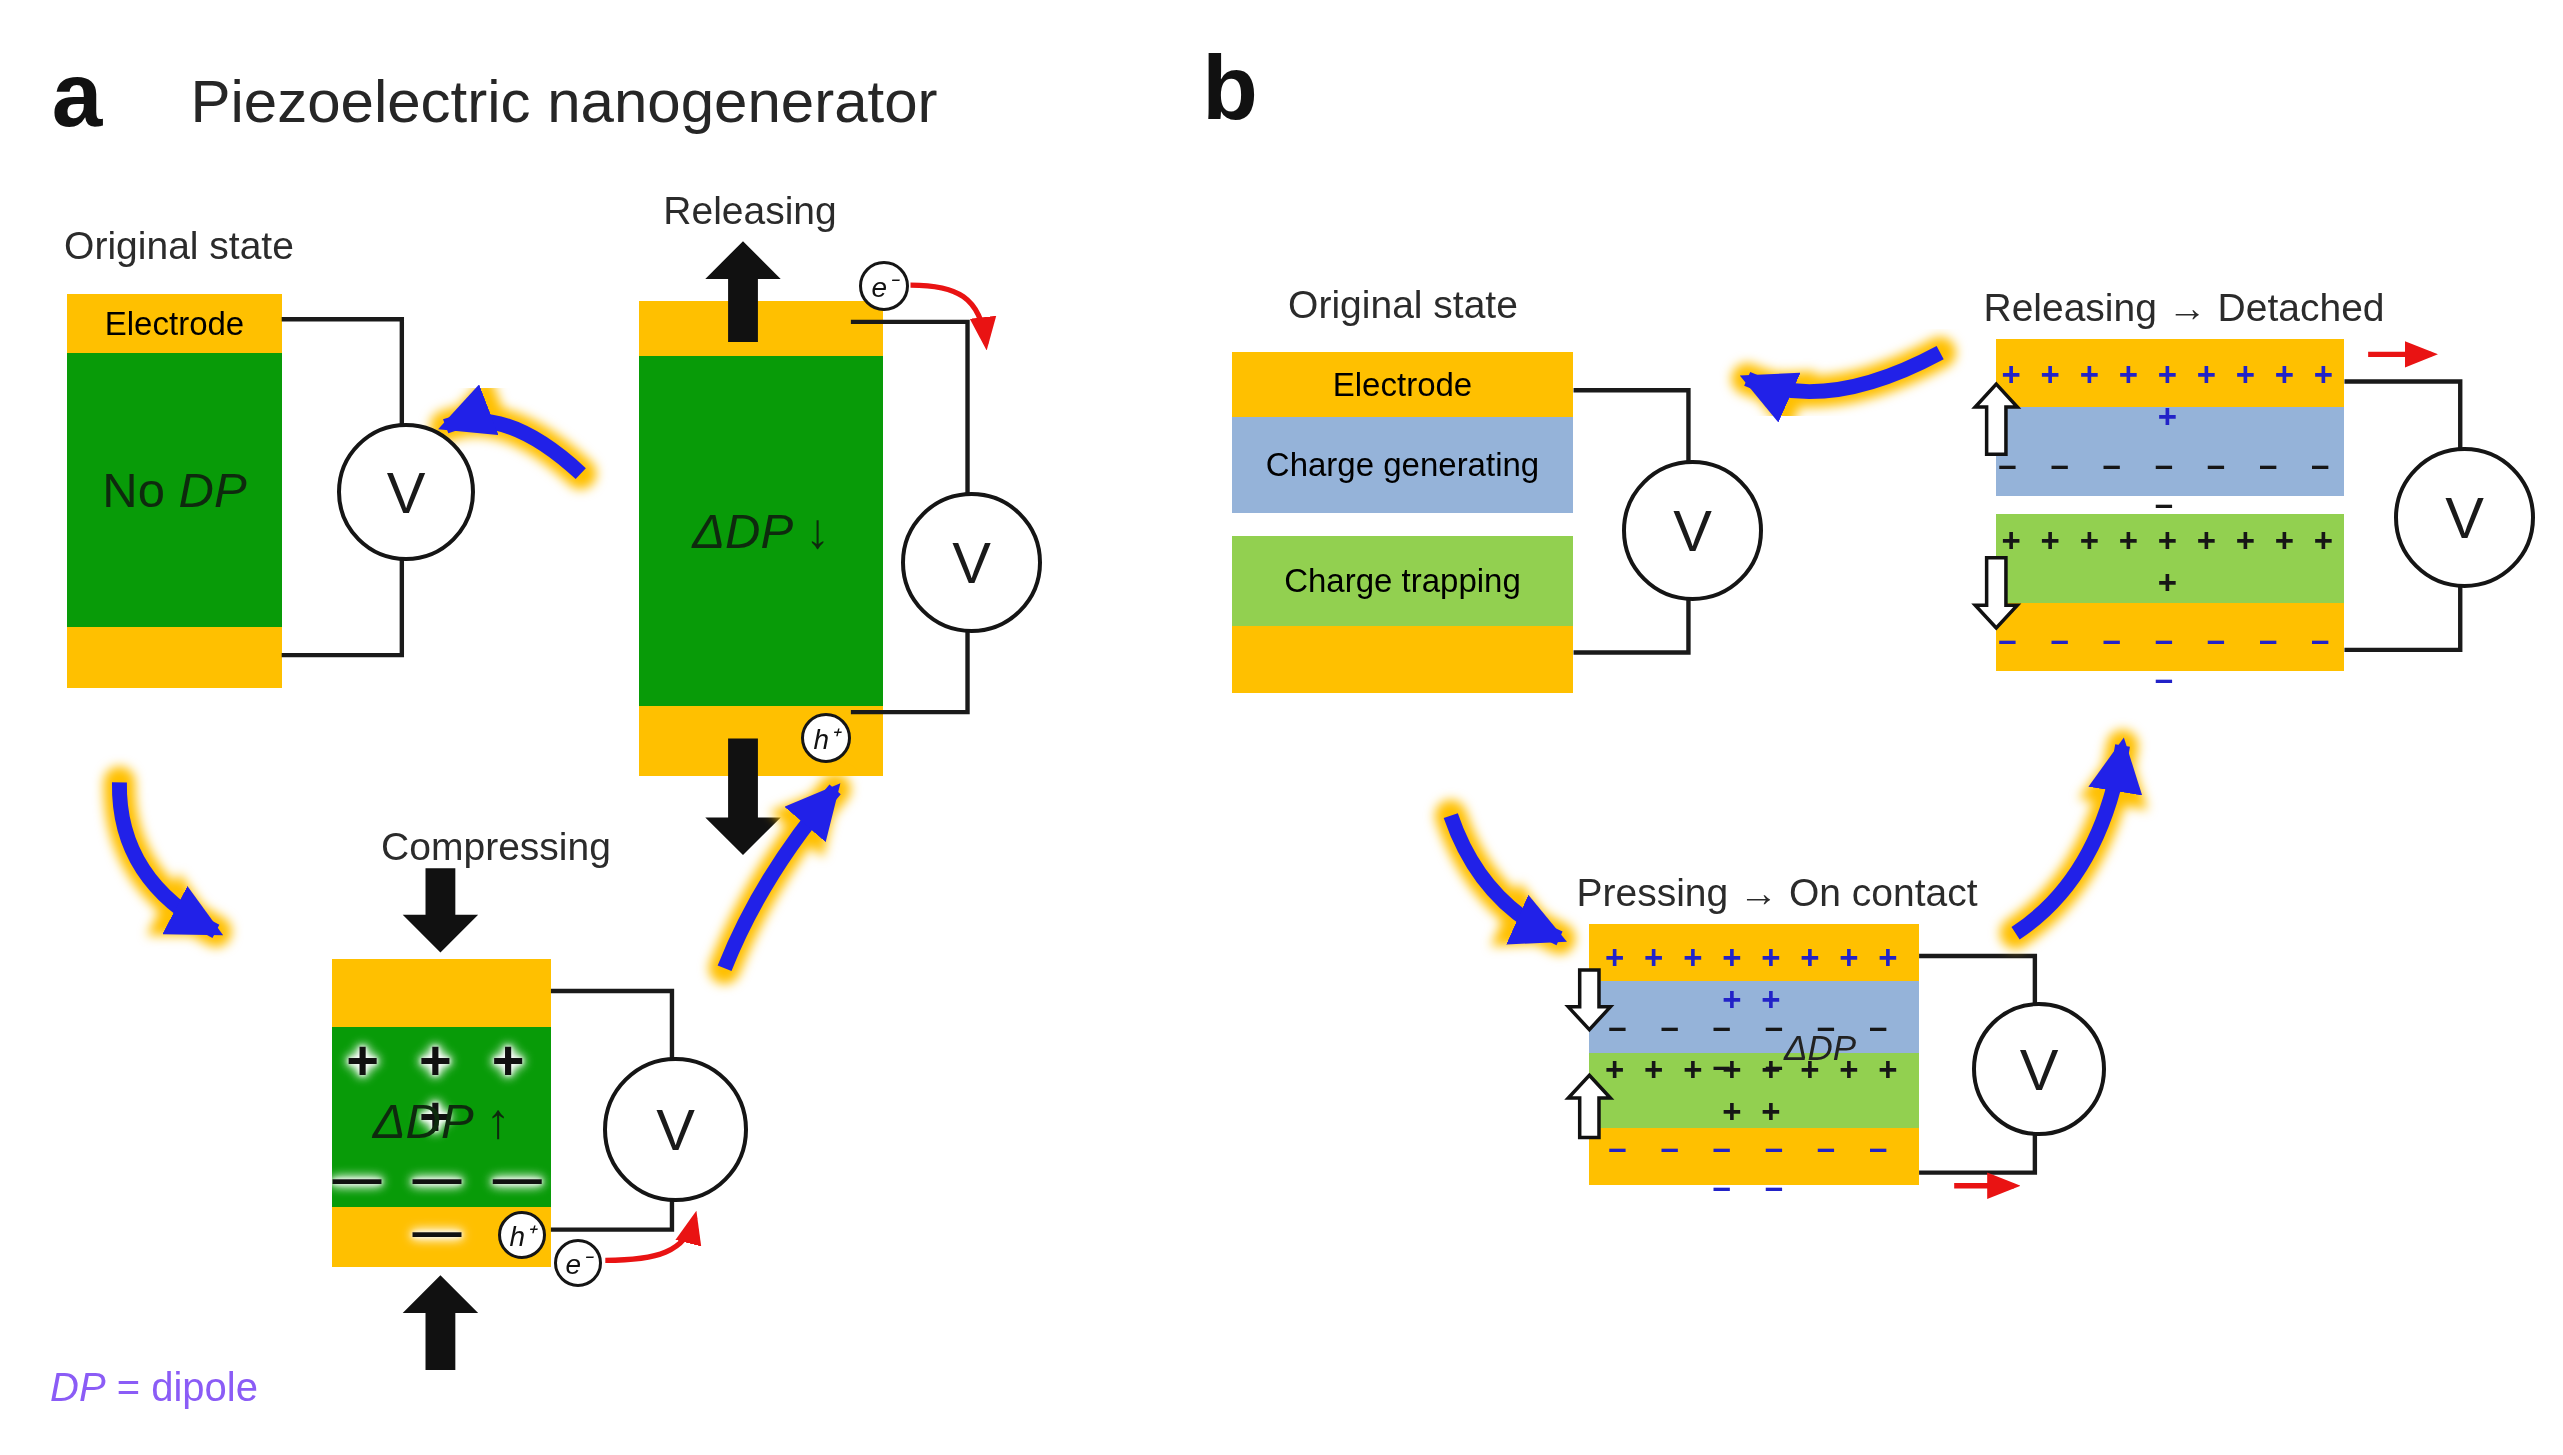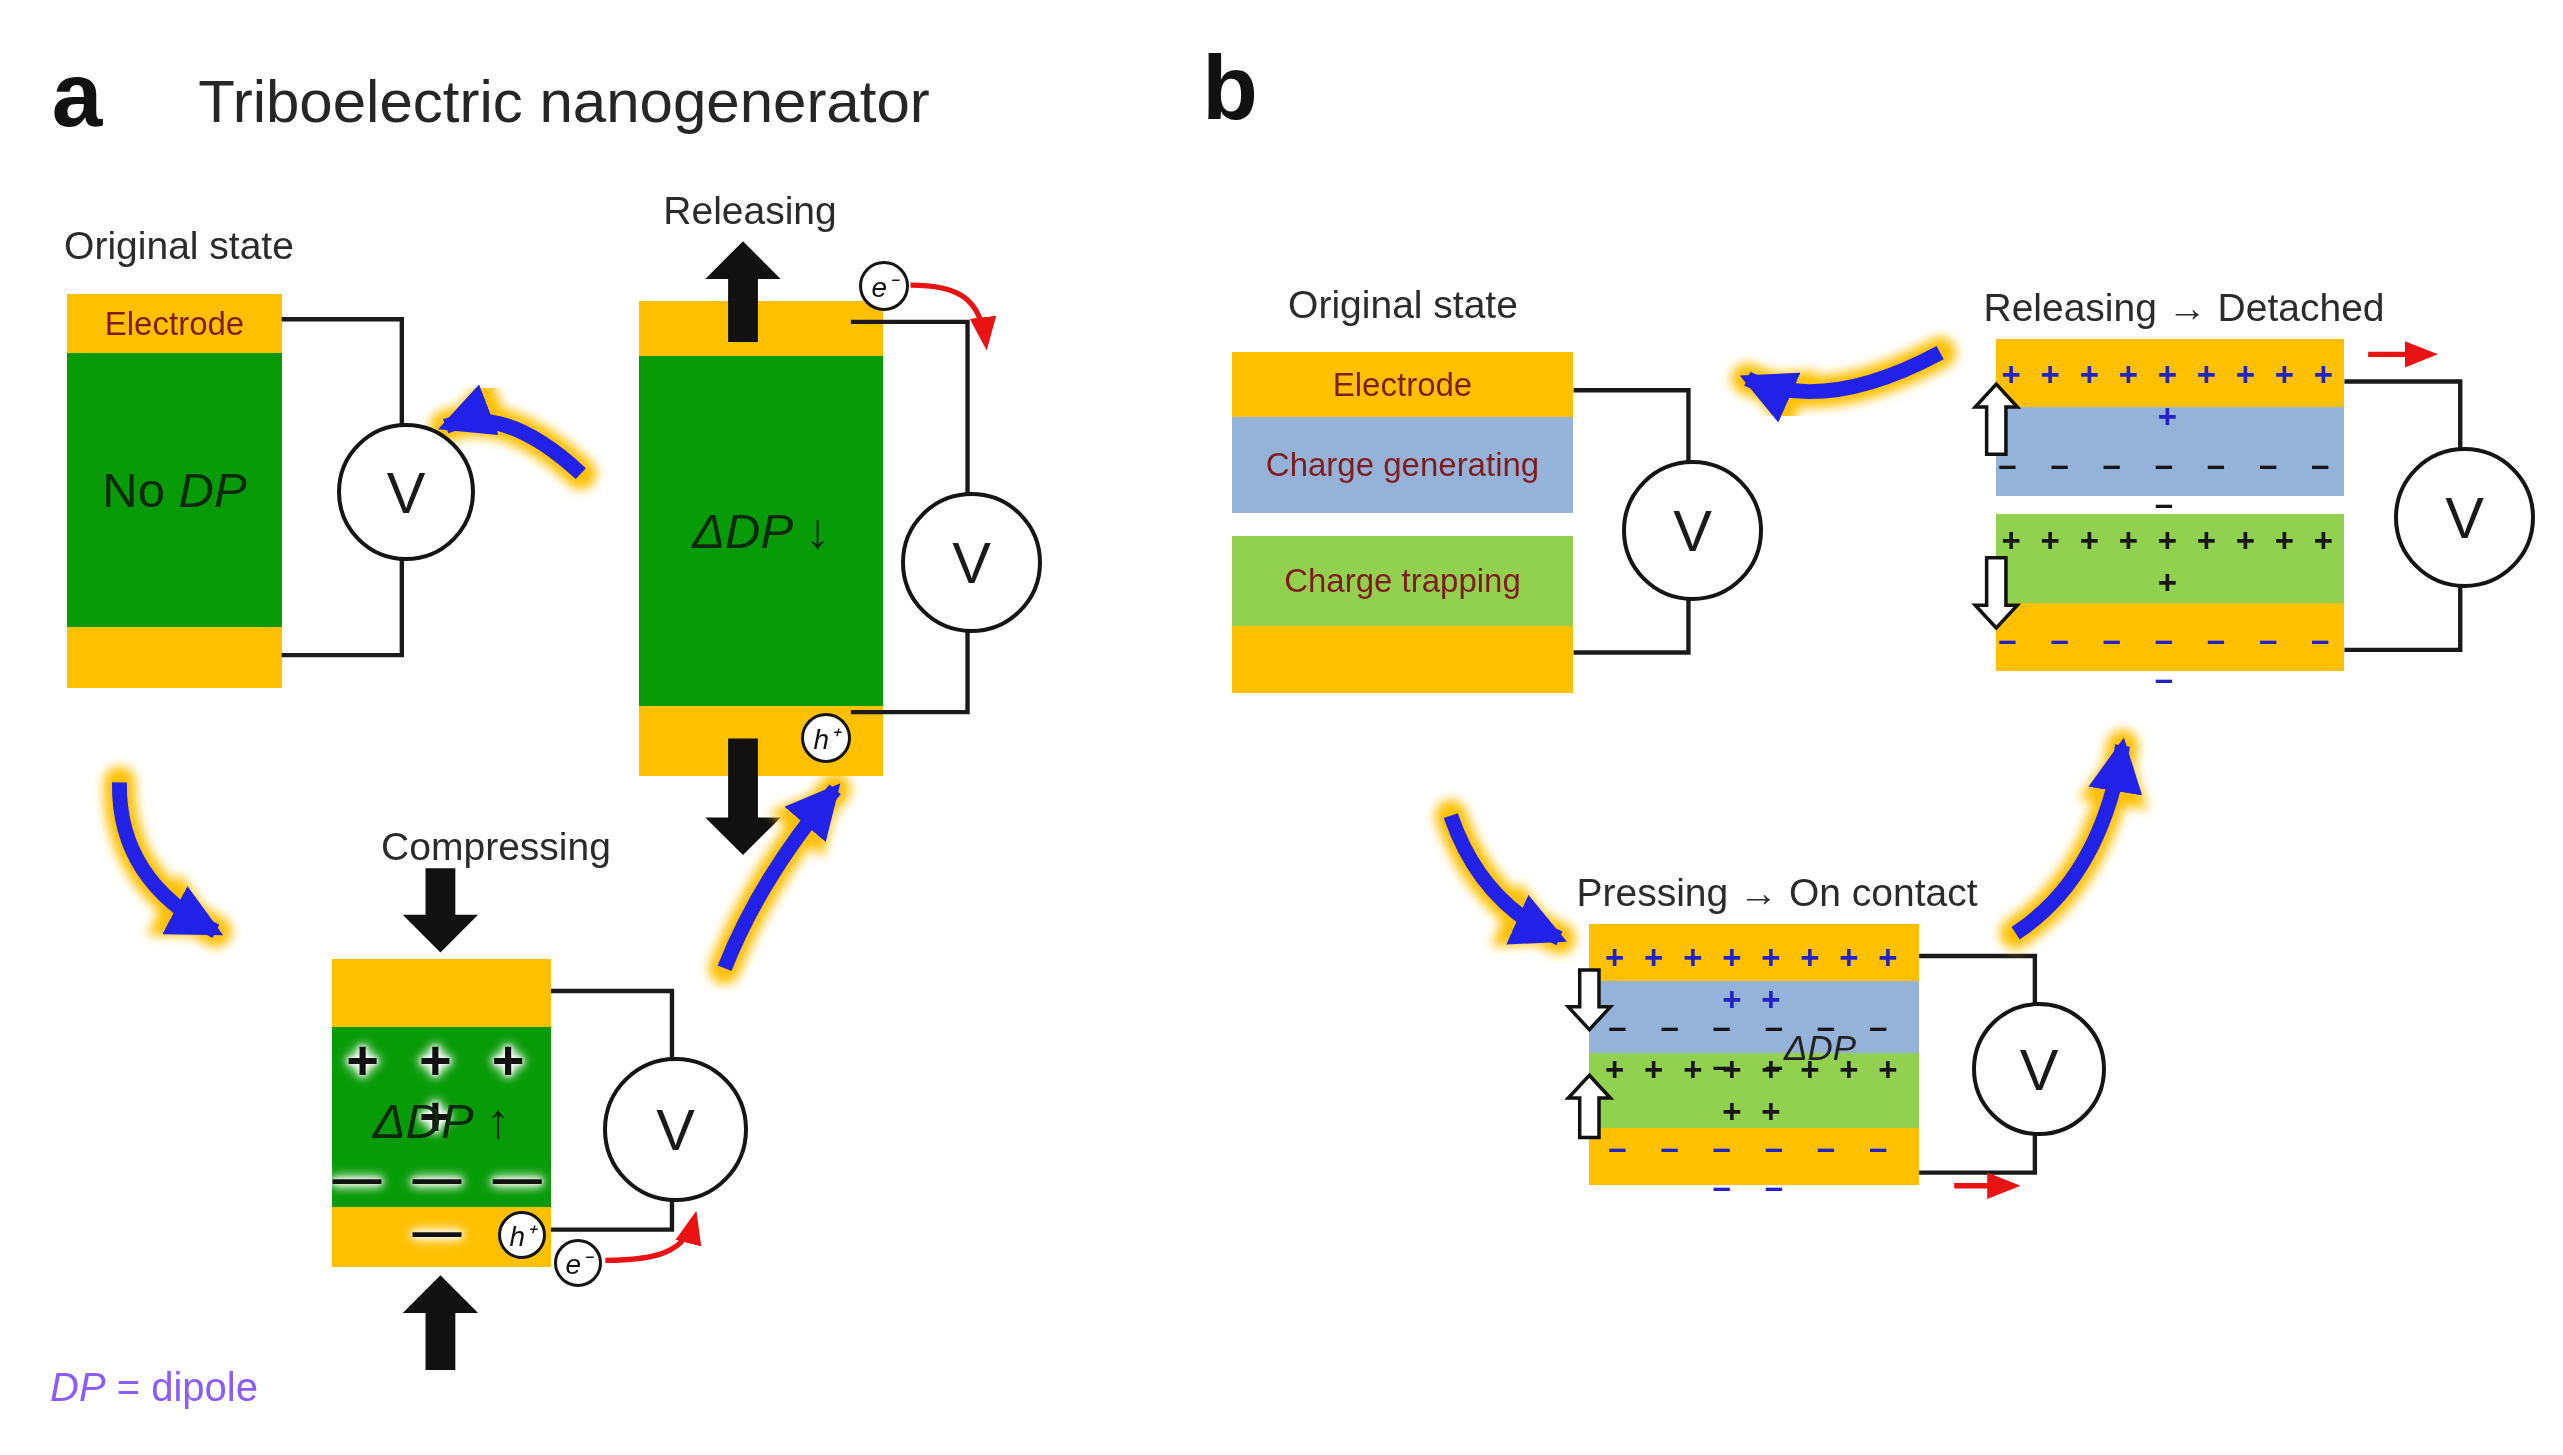--- a/index.html
+++ b/index.html
@@ -12,21 +12,21 @@
   .panel-title{font-size:60px;color:#262626;}
   .caption{font-size:39px;color:#2b2b2b;}
   .footnote{font-size:40px;color:#8b5cf6;}
   .it{font-style:italic;}
   .stack{position:absolute;z-index:1;}
   .layer{position:relative;width:100%;display:flex;align-items:center;justify-content:center;}
   .yellow{background:#FFC000;}
   .greenA{background:#089B08;}
   .blueB{background:#95B3D9;}
   .greenB{background:#92D050;}
-  .layer-label{font-size:33px;color:#7f1d1d;}
+  .layer-label{font-size:33px;color:#000000;}
   .body-label{font-size:49px;color:#0e2a0e;}
   .arrow-glyph{margin-left:12.3px;font-style:normal;}
   .row{position:absolute;left:0;width:100%;text-align:center;font-weight:bold;line-height:42px;height:42px;}
   .row-plus{font-size:33px;letter-spacing:5.3px;}
   .row-dash{font-size:33px;letter-spacing:12.3px;line-height:39px;}
   .c-blue{color:#2222C8;}
   .c-black{color:#161616;}
   .glowtxt{text-shadow:0 0 4.4px #fff,0 0 8px #fff,0 0 11.4px #fff,0 0 14px #fff;color:#111;}
   .comp-plus{font-size:56px;letter-spacing:12.3px;height:56px;line-height:56px;}
   .comp-dash{font-size:49px;letter-spacing:8.8px;height:53px;line-height:53px;}
@@ -216,21 +216,21 @@
       <span>h⁺</span>
     </div>
   <div class="charge-circle" style="left:498px;top:1211px;width:42px;height:42px;">
       <span>h⁺</span>
     </div>
   <div class="charge-circle" style="left:554px;top:1239px;width:42px;height:42px;">
       <span>e⁻</span>
     </div>
 
   <div class="lbl panel-label" style="left:77px;top:95px;">a</div>
-  <div class="lbl panel-title" style="left:564px;top:101px;">Triboelectric nanogenerator</div>
+  <div class="lbl panel-title" style="left:564px;top:101px;">Piezoelectric nanogenerator</div>
   <div class="lbl panel-label" style="left:1230px;top:88px;">b</div>
 
   <div class="lbl caption" style="left:179px;top:246px;">Original state</div>
   <div class="lbl caption" style="left:750px;top:211px;">Releasing</div>
   <div class="lbl caption" style="left:496px;top:847px;">Compressing</div>
   <div class="lbl footnote" style="left:154px;top:1387px;"><span class="it">DP</span><span> = dipole</span></div>
 
   <div class="lbl caption" style="left:1403px;top:305px;">Original state</div>
   <div class="lbl caption" style="left:2184px;top:308px;">Releasing → Detached</div>
   <div class="lbl caption" style="left:1777px;top:893px;">Pressing → On contact</div>

